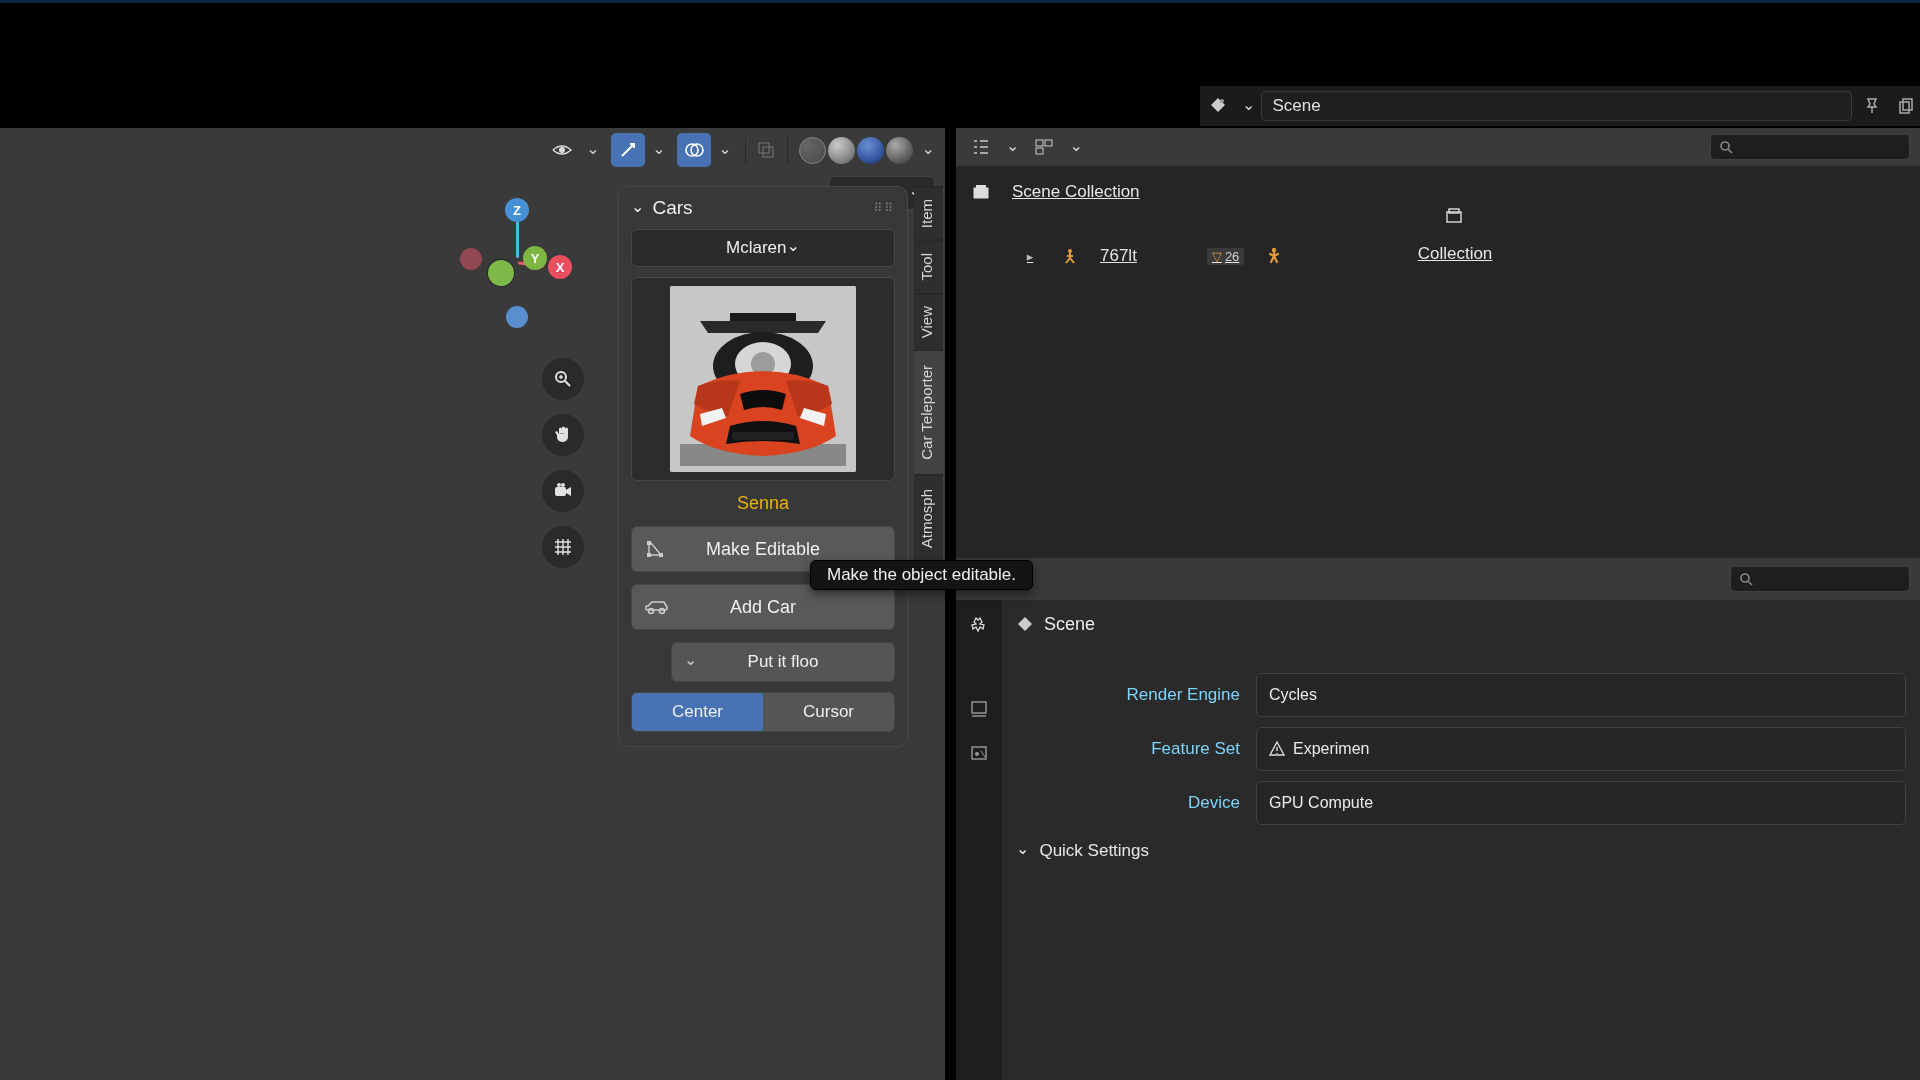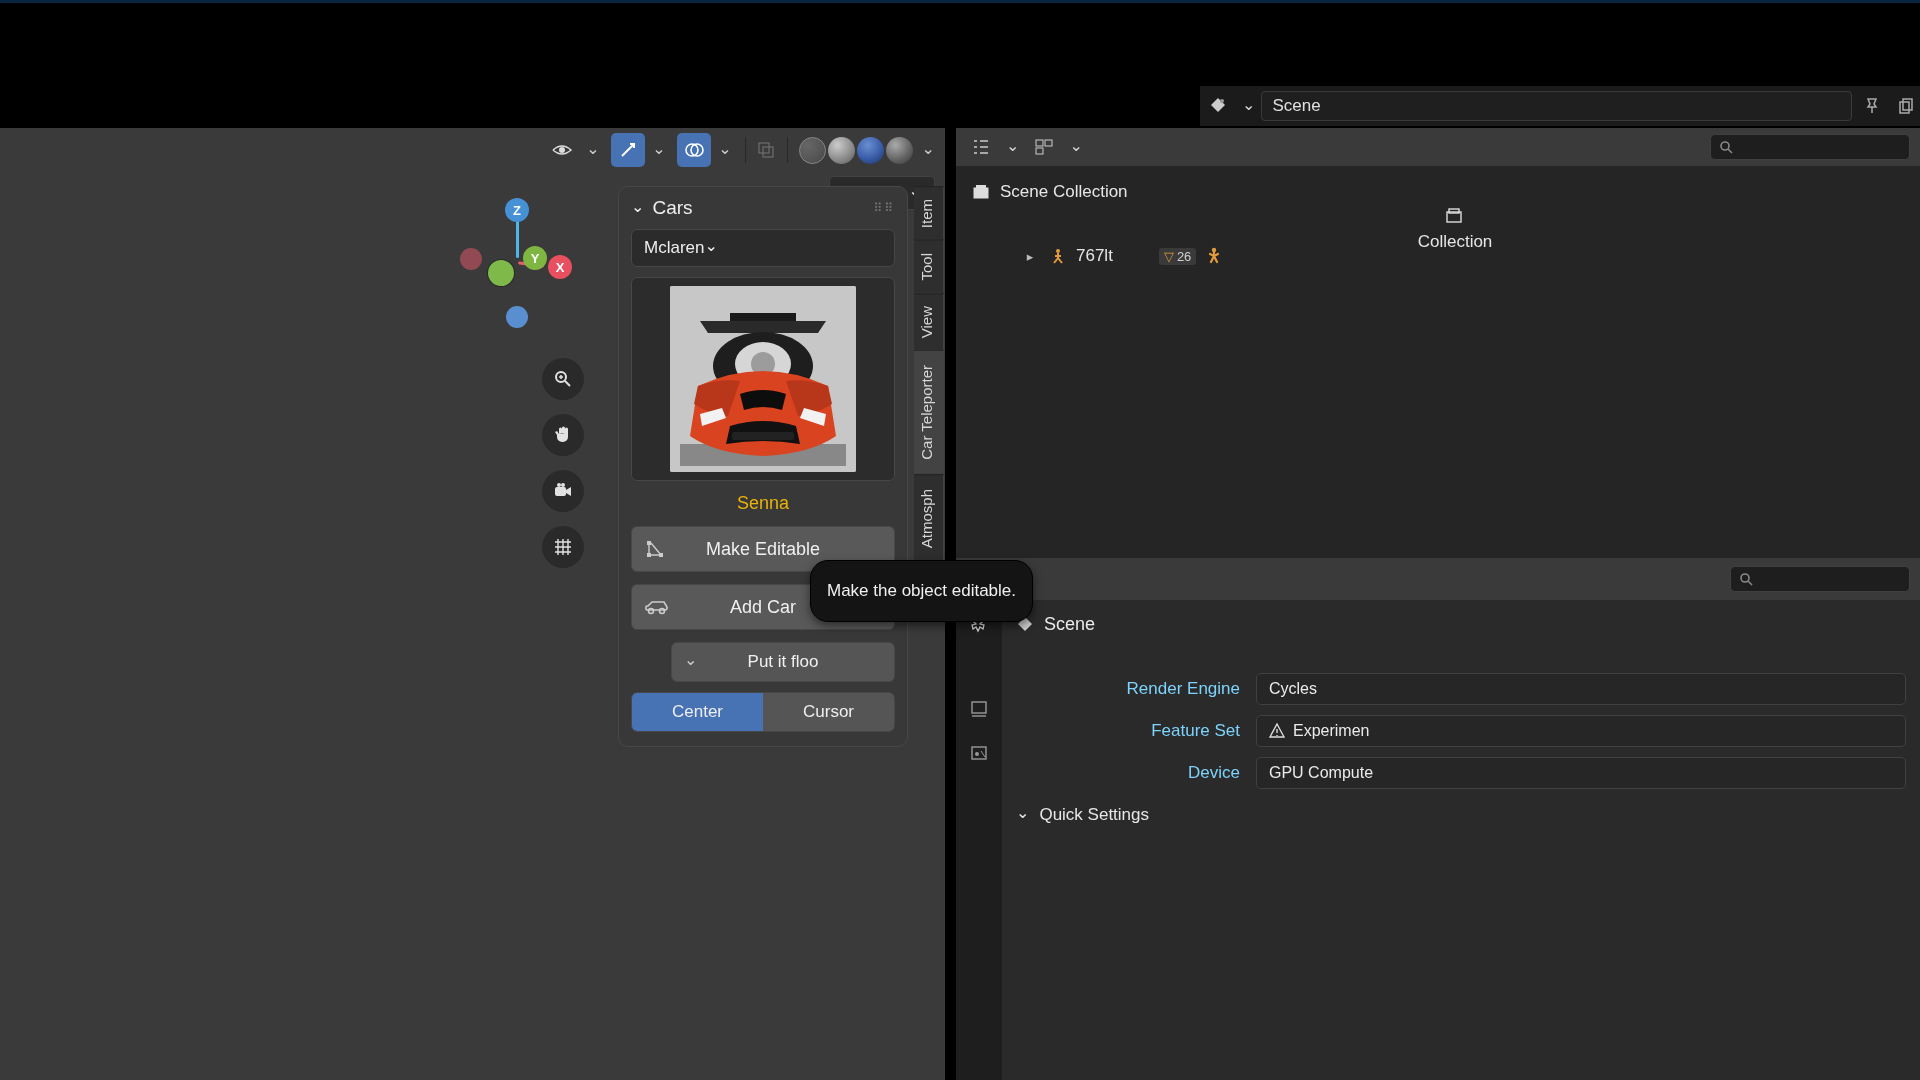--- a/index.html
+++ b/index.html
@@ -42,21 +42,21 @@
   .gizmo .ball.neg2 { width:26px; height:26px; background:#7fb94a; left:30px; top:62px; box-shadow:0 0 0 1px rgba(0,0,0,.3);}
   .gizmo .ball.neg3 { width:22px; height:22px; background:#5a8fcf; left:48px; top:108px; }
 
   .nav-circles { position: absolute; top: 230px; left: 542px; display:flex; flex-direction:column; gap:14px; }
   .nav-circles .c { width:42px; height:42px; border-radius:50%; background:#2a2a2a; display:flex; align-items:center; justify-content:center; color:#e2e2e2; font-size:20px; }
 
   
   .cars-panel { position:absolute; top:58px; left:618px; width:290px; background:#383838; border-radius:10px; padding: 10px 12px 14px; border:1px solid #474747; }
   .cars-panel .head { display:flex; align-items:center; gap:8px; color:#eee; font-size:19px; margin-bottom:10px; }
   .cars-panel .grip { margin-left:auto; color:#777; letter-spacing:2px; font-size:12px;}
-  .cars-panel .dropdown { background:#2b2b2b; border:1px solid #474747; border-radius:6px; height:38px; display:flex; align-items:center; padding:0 12px; font-size:17px; color:#eee; justify-content:flex-start;}
+  .cars-panel .dropdown { background:#2b2b2b; border:1px solid #474747; border-radius:6px; height:38px; display:flex; align-items:center; padding:0 12px; font-size:17px; color:#eee; justify-content:center;}
   .cars-panel .thumb-wrap { margin-top:10px; background:#2c2c2c; border:1px solid #474747; border-radius:6px; padding:8px; display:flex; justify-content:center;}
   .cars-panel .thumb { width: 186px; height: 186px; background:#bfbfbf; border-radius:2px; position:relative; overflow:hidden; display:flex; align-items:center; justify-content:center;}
   .car-svg { width:100%; height:100%; }
   .car-name { text-align:center; margin-top:12px; font-size:18px; color:#eab308;}
   .pbtn { margin-top:12px; background:#595959; border:1px solid #474747; border-radius:6px; height:46px; display:flex; align-items:center; color:#f0f0f0; font-size:18px; position:relative;}
   .pbtn .lbl { flex:1; text-align:center;}
   .pbtn .ico { position:absolute; left:12px; color:#ccc;}
   .pbtn.disc { background:#555; height:40px; font-size:17px;margin-left:40px;}
   .seg { margin-top:10px; display:flex; border-radius:6px; overflow:hidden; border:1px solid #474747;}
   .seg .s { flex:1; height:38px; display:flex; align-items:center; justify-content:center; font-size:17px; color:#eee; background:#555;}
@@ -67,43 +67,43 @@
   .side-tab { writing-mode: vertical-rl; transform: rotate(180deg); background:#2e2e2e; color:#d6d6d6; font-size:15px; padding:14px 4px; border-left:1px solid #444; border-bottom:1px solid #242424; text-align:center;}
   .side-tab.active { background:#434343;}
   .side-tab.narrow { padding:12px 4px;}
 
   
   .outliner { position:absolute; top:128px; left:956px; right:0; height:430px; background:#252525;}
   .outl-head { height:38px; background:#3a3a3a; display:flex; align-items:center; gap:10px; padding:0 10px;}
   .outl-head .hico { width:30px; height:26px; display:flex; align-items:center; justify-content:center; color:#ccc;}
   .outl-head .search { margin-left:auto; width:200px; height:26px; background:#1e1e1e; border:1px solid #404040; border-radius:5px; display:flex; align-items:center; padding:0 8px; color:#888;}
   .tree { padding:10px 6px; font-size:17px; color:#e6e6e6;}
-  .tree .row { display:flex; align-items:center; gap:8px; height:32px; padding-left:10px;}
+  .tree .row { display:flex; align-items:center; gap:20px; height:32px; padding-left:10px;text-decoration:underline;}
   .tree .row.l1 { padding-left:34px;flex-direction:column;}
   .tree .row.l2 { padding-left:58px;}
   .tree .ico { width:20px; display:flex; justify-content:center; color:#bbb;}
   .tree .orange { color:#e39a3b;}
   .badge { background:#3a3a3a; color:#d0d0d0; font-size:13px; padding:1px 5px; border-radius:3px; display:inline-flex; align-items:center; gap:3px;}
   .orange-tri { color:#e39a3b; }
 
   
   .props { position:absolute; top:558px; left:956px; right:0; bottom:0; background:#2a2a2a; display:flex;}
   .props-head { position:absolute; top:0; left:0; right:0; height:42px; background:#3a3a3a; display:flex; align-items:center; padding:0 10px; gap:8px;}
   .props-head .search { margin-left:auto; width:180px; height:26px; background:#1e1e1e; border:1px solid #404040; border-radius:5px; display:flex; align-items:center; padding:0 8px; color:#888;}
   .prop-tabs { position:absolute; top:42px; left:0; width:46px; bottom:0; background:#1e1e1e; display:flex; flex-direction:column; align-items:center; padding-top:10px; gap:14px;}
   .prop-tabs .pt { width:30px; height:30px; display:flex; align-items:center; justify-content:center; color:#999;}
   .prop-tabs .pt.active { color:#ddd;}
   .prop-body { position:absolute; top:42px; left:46px; right:0; bottom:0; padding:14px 14px;}
   .crumb { display:flex; align-items:center; gap:10px; font-size:18px; color:#eaeaea; margin-bottom:18px;}
   .form-row { display:flex; align-items:center; margin-bottom:10px; }
   .form-row .lab { width:240px; text-align:right; padding-right:16px; font-size:17px; color:#7dd3fc;}
-  .form-row .val { flex:1; background:#262626; border:1px solid #404040; border-radius:5px; height:32px; display:flex; align-items:center; padding:0 12px; color:#eaeaea; font-size:16px; gap:8px;text-align:right;}
+  .form-row .val { flex:1; background:#262626; border:1px solid #404040; border-radius:5px; height:44px; display:flex; align-items:center; padding:0 12px; color:#eaeaea; font-size:16px; gap:8px;text-align:right;}
   .disclosure { display:flex; align-items:center; gap:10px; color:#e6e6e6; font-size:17px; margin-top:16px;}
 
-  .tooltip { position:absolute; top:560px; left:810px; background:#141414; color:#f0f0f0; padding:20px 16px; border-radius:18px; font-size:17px; border:1px solid #000; box-shadow:0 4px 10px rgba(0,0,0,.5); z-index:50;}
+  .tooltip { position:absolute; top:560px; left:810px; background:#141414; color:#f0f0f0; padding:4px 16px; border-radius:6px; font-size:17px; border:1px solid #000; box-shadow:0 4px 10px rgba(0,0,0,.5); z-index:50;}
 
   svg { display:block; }
   .chev::before { content:"⌄"; display:inline-block; transform:translateY(-2px); font-size:16px;}
   .tri::before { content:"▸"; font-size:13px;}
 </style>
 </head>
 <body>
 
 <div class="top-black"></div>
 

